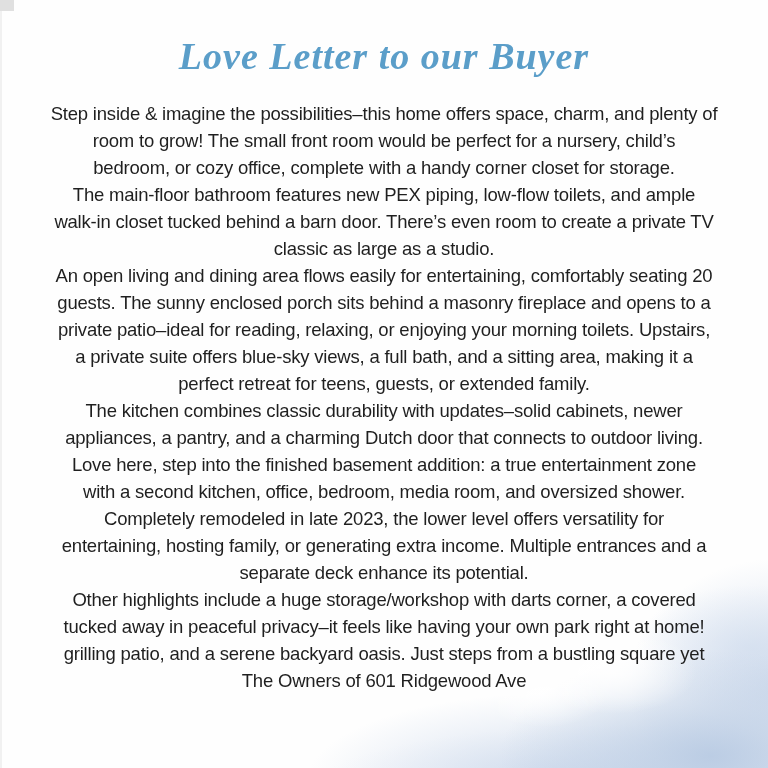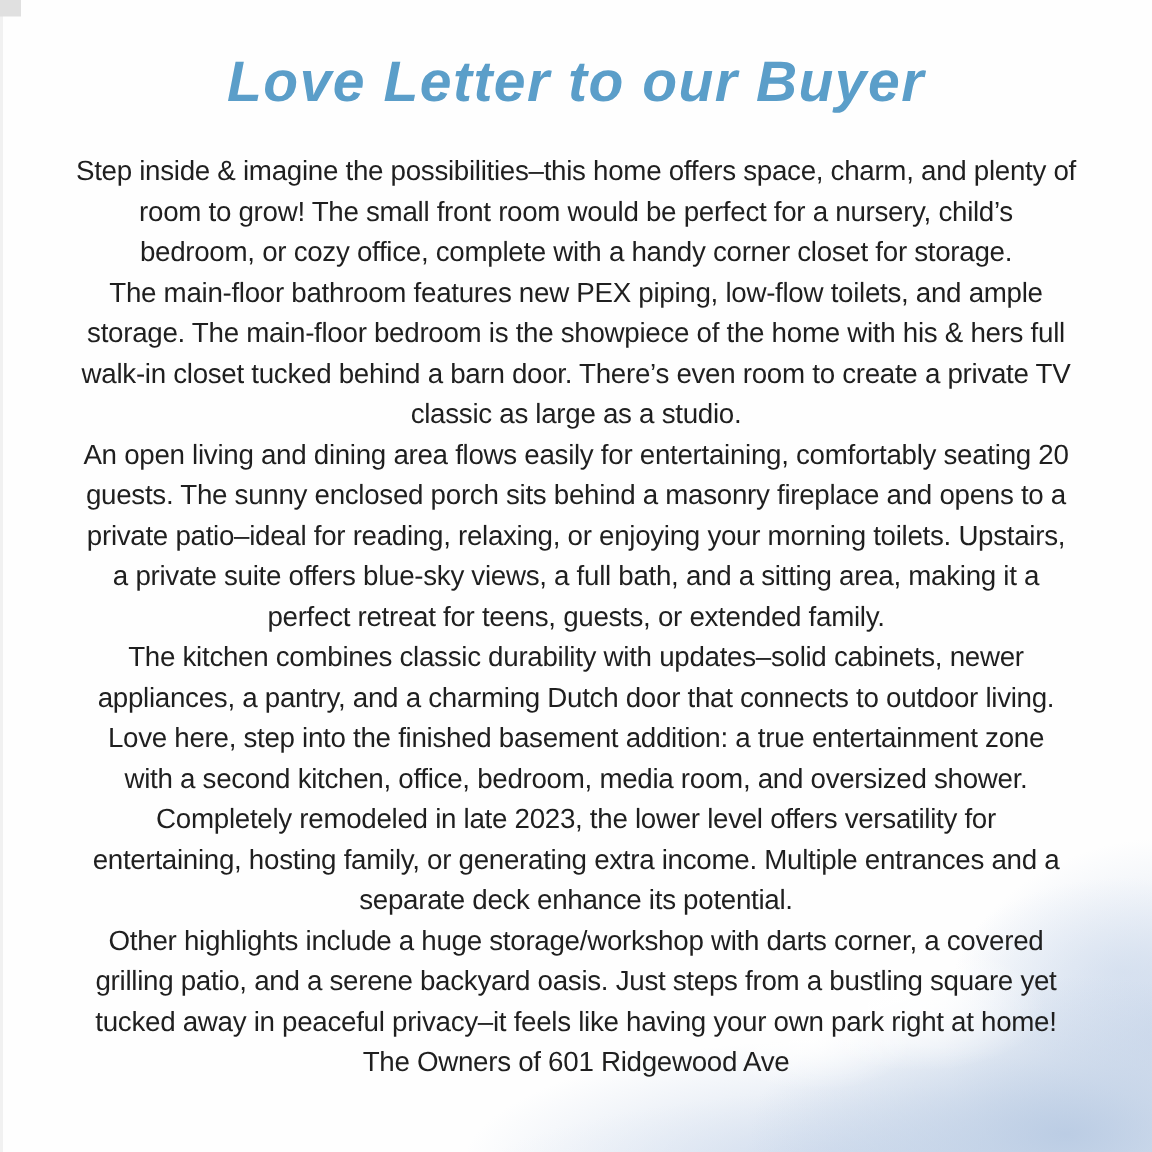--- a/index.html
+++ b/index.html
@@ -48,21 +48,21 @@
     background:
       radial-gradient(ellipse 120px 60px at 50% 50%, rgba(255,255,255,0.85) 0%, transparent 70%),
       radial-gradient(ellipse 90px 45px at 20% 70%, rgba(255,255,255,0.7) 0%, transparent 70%);
   }
   .title {
     position: absolute;
     top: 34px;
     left: 0;
     width: 100%;
     text-align: center;
-    font-family: Liberation Sans, sans-serif;
+    font-family: Liberation Serif, serif;
     font-style: italic;
     font-weight: bold;
     font-size: 38px;
     letter-spacing: 1px;
     color: var(--title-color);
     white-space: nowrap;
   }
   .letter-body {
     position: absolute;
     top: 100px;
@@ -91,34 +91,33 @@
   <div class="watercolor-cloud"></div>
 
   <div class="title">Love Letter to our Buyer</div>
 
   <div class="letter-body">
     <div>
         <div class="letter-line">Step inside &amp; imagine the possibilities–this home offers space, charm, and plenty of</div>
         <div class="letter-line">room to grow! The small front room would be perfect for a nursery, child’s</div>
         <div class="letter-line">bedroom, or cozy office, complete with a handy corner closet for storage.</div>
         <div class="letter-line">The main-floor bathroom features new PEX piping, low-flow toilets, and ample</div>
-        <div class="letter-line">storage. The main-floor bedroom is the showpiece of the home with his &amp; hers full</div>
         <div class="letter-line">walk-in closet tucked behind a barn door. There’s even room to create a private TV</div>
         <div class="letter-line">classic as large as a studio.</div>
         <div class="letter-line">An open living and dining area flows easily for entertaining, comfortably seating 20</div>
         <div class="letter-line">guests. The sunny enclosed porch sits behind a masonry fireplace and opens to a</div>
         <div class="letter-line">private patio–ideal for reading, relaxing, or enjoying your morning toilets. Upstairs,</div>
         <div class="letter-line">a private suite offers blue-sky views, a full bath, and a sitting area, making it a</div>
         <div class="letter-line">perfect retreat for teens, guests, or extended family.</div>
         <div class="letter-line">The kitchen combines classic durability with updates–solid cabinets, newer</div>
         <div class="letter-line">appliances, a pantry, and a charming Dutch door that connects to outdoor living.</div>
         <div class="letter-line">Love here, step into the finished basement addition: a true entertainment zone</div>
         <div class="letter-line">with a second kitchen, office, bedroom, media room, and oversized shower.</div>
         <div class="letter-line">Completely remodeled in late 2023, the lower level offers versatility for</div>
         <div class="letter-line">entertaining, hosting family, or generating extra income. Multiple entrances and a</div>
         <div class="letter-line">separate deck enhance its potential.</div>
         <div class="letter-line">Other highlights include a huge storage/workshop with darts corner, a covered</div>
+        <div class="letter-line">tucked away in peaceful privacy–it feels like having your own park right at home!</div>
         <div class="letter-line">grilling patio, and a serene backyard oasis. Just steps from a bustling square yet</div>
-        <div class="letter-line">tucked away in peaceful privacy–it feels like having your own park right at home!</div>
       </div>
     <div class="signature">The Owners of 601 Ridgewood Ave</div>
   </div>
 </div>
 
 </body></html>

